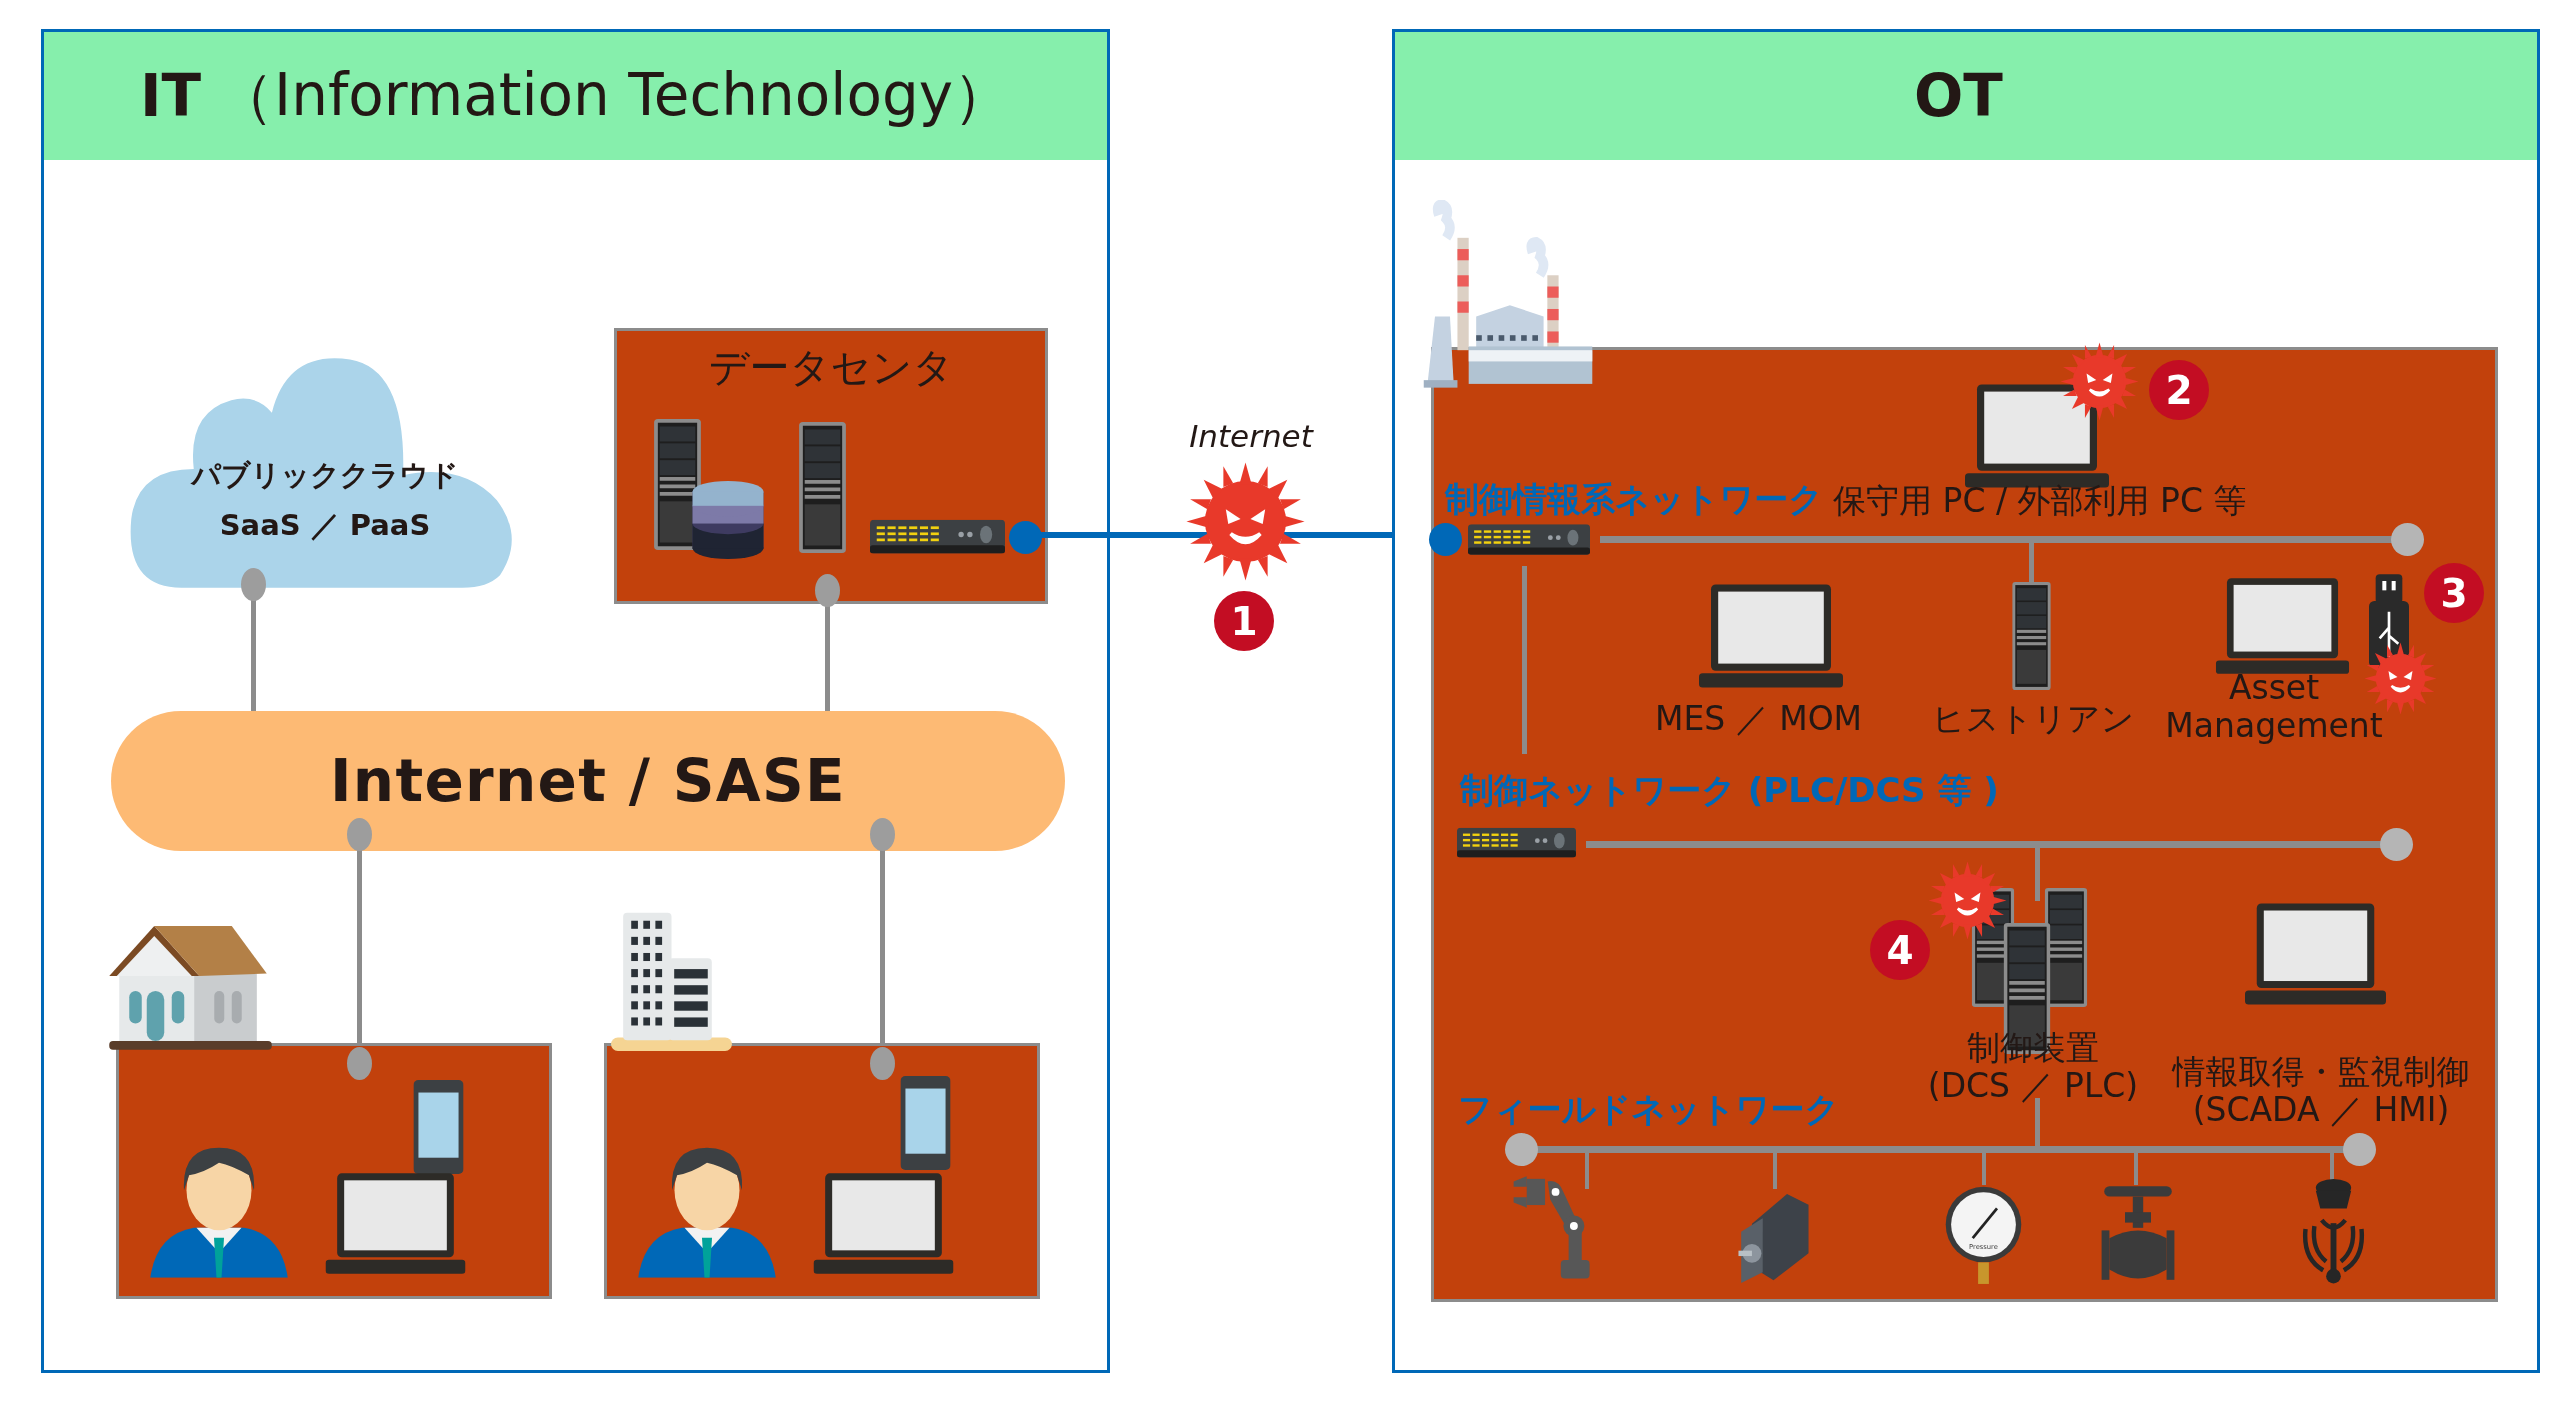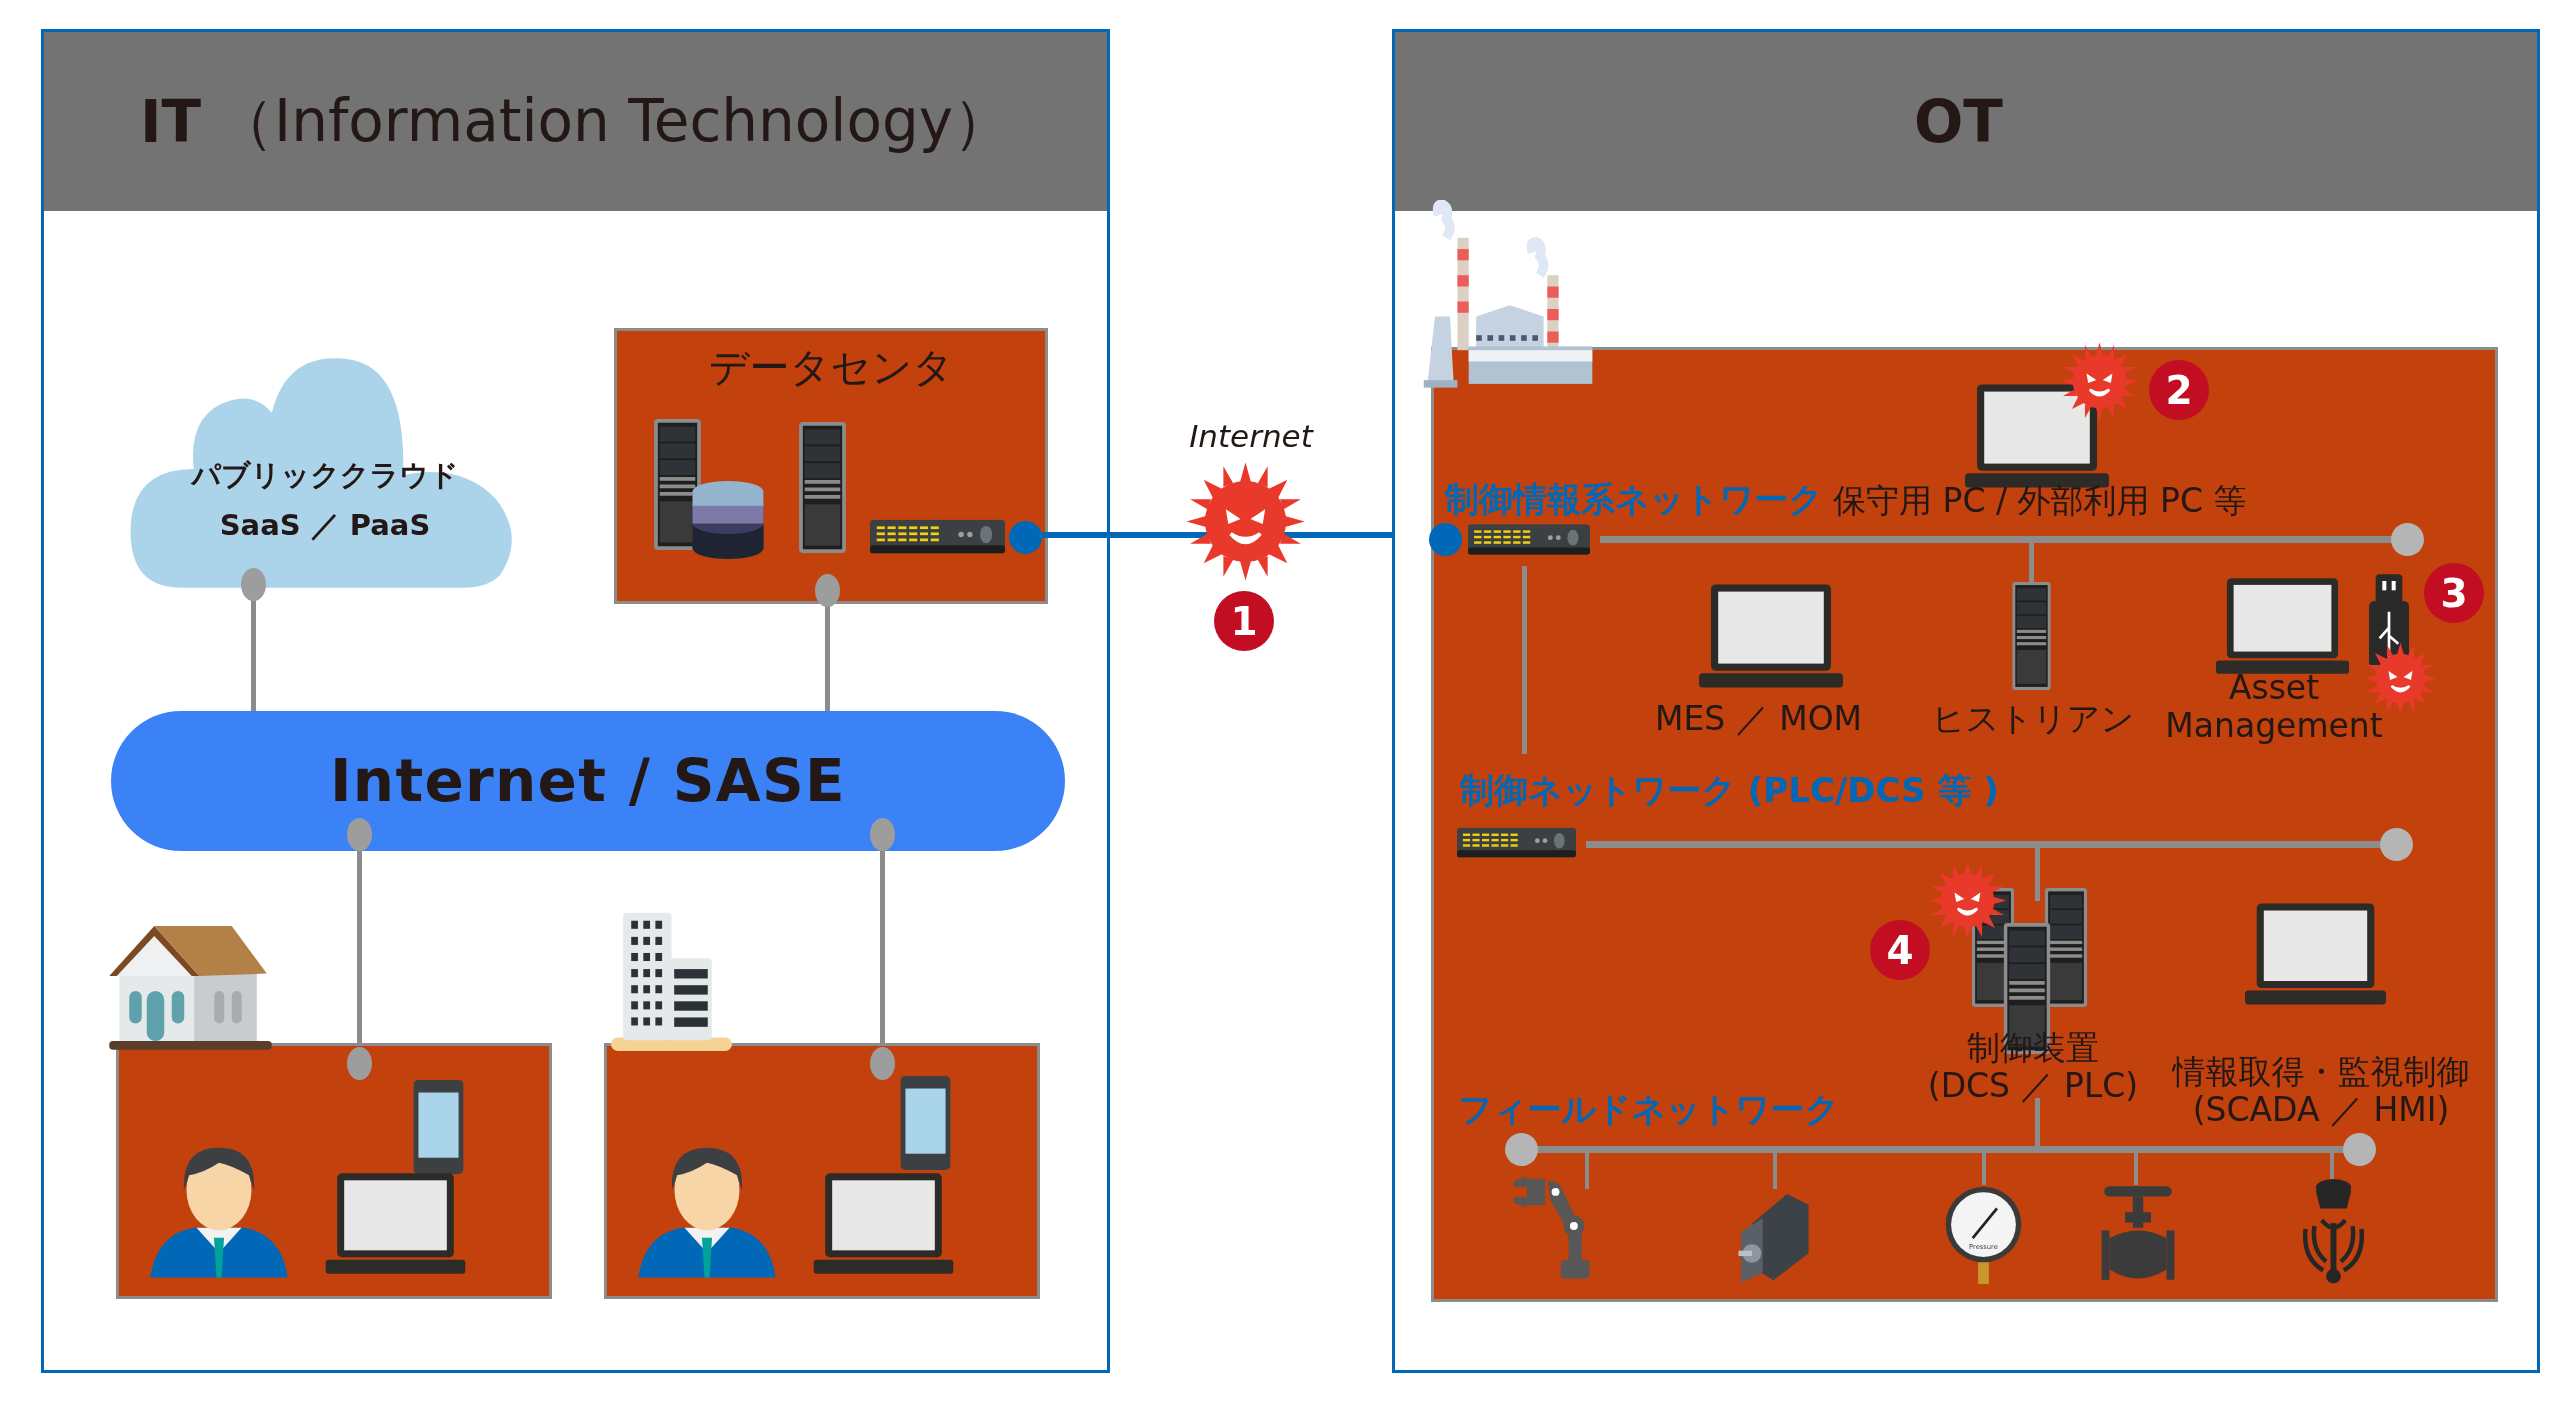--- a/index.html
+++ b/index.html
@@ -1,19 +1,19 @@
 <!DOCTYPE html>
 <html style="font-size:10px"><head>
 <meta charset="utf-8">
 <style>
   html,body{margin:0;padding:0;background:#fff;}
   body{width:2576px;height:1402px;position:relative;overflow:hidden;font-family:"DejaVu Sans","Liberation Sans",sans-serif;color:#231815;}
   .abs{position:absolute;}
   .panel{position:absolute;border:3.1px solid #0068b7;background:#fff;box-sizing:border-box;}
-  .panel-head{position:absolute;left:0;right:0;top:0;height:179px;background:#737373;display:flex;align-items:center;justify-content:center;font-size:58px;}
+  .panel-head{position:absolute;left:0;right:0;top:0;height:128px;background:#86efac;display:flex;align-items:center;justify-content:center;font-size:58px;}
   .panel-head b{font-weight:bold;margin-right:15px;}
   .box{position:absolute;border:3.1px solid #8c8c8c;background:#c2410c;box-sizing:border-box;}
   .gline{position:absolute;background:#8c8c8c;}
   .gdot{position:absolute;width:25px;height:33px;border-radius:50%;background:#9d9d9d;}
   .gend{position:absolute;width:33px;height:33px;border-radius:50%;background:#b5b5b5;}
   .label{position:absolute;font-size:33px;color:#231815;white-space:nowrap;text-align:center;line-height:1.15;}
   .net-label{position:absolute;font-size:34px;font-weight:bold;color:#0068b7;white-space:nowrap;}
   .badge{position:absolute;width:60px;height:60px;border-radius:50%;background:#c30d23;color:#fff;font-weight:bold;font-size:39px;display:flex;align-items:center;justify-content:center;}
   .virus{position:absolute;}
   .cloud-text{position:absolute;font-weight:bold;font-size:29px;text-align:center;width:100%;}
@@ -143,21 +143,21 @@
 </div>
 <div class="abs" style="left:1009px;top:521px;width:33px;height:33px;border-radius:50%;background:#0068b7;"></div>
 
 <div class="gline" style="left:251px;top:582px;width:5px;height:156px;"></div>
 <div class="gdot" style="left:241px;top:568px;"></div>
 <div class="gdot" style="left:241px;top:723px;"></div>
 <div class="gline" style="left:825px;top:582px;width:5px;height:156px;"></div>
 <div class="gdot" style="left:815px;top:574px;"></div>
 <div class="gdot" style="left:815px;top:726px;"></div>
 
-<div class="abs" style="left:111px;top:711px;width:954px;height:140px;border-radius:70px;background:#3b82f6;display:flex;align-items:center;justify-content:center;">
+<div class="abs" style="left:111px;top:711px;width:954px;height:140px;border-radius:70px;background:#fdba74;display:flex;align-items:center;justify-content:center;">
   <span style="font-weight:bold;font-size:58px;letter-spacing:1.3px;">Internet / SASE</span>
 </div>
 
 <div class="gline" style="left:357px;top:832px;width:5px;height:232px;"></div>
 <div class="gdot" style="left:347px;top:818px;"></div>
 <div class="gline" style="left:880px;top:832px;width:5px;height:232px;"></div>
 <div class="gdot" style="left:870px;top:818px;"></div>
 
 <div class="box" style="left:116px;top:1043px;width:436px;height:256px;">
   <svg class="abs" style="left:25px;top:94px;" width="150" height="138" viewBox="0 0 120 110">

